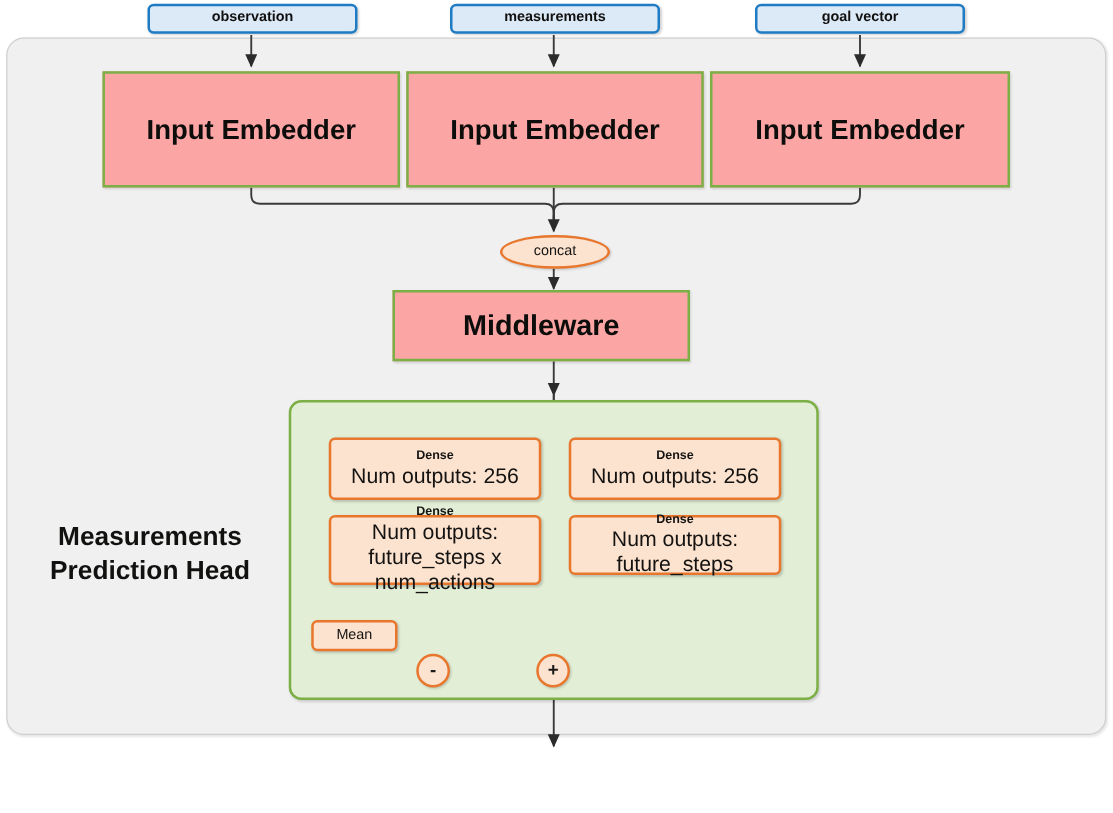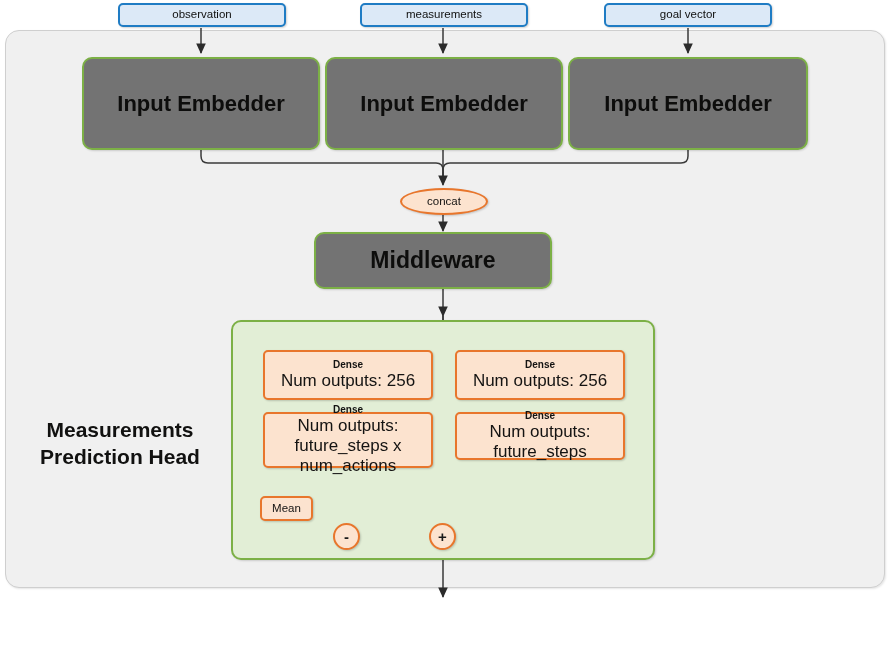--- a/index.html
+++ b/index.html
@@ -50,29 +50,29 @@
     box-shadow: 1px 1px 2px rgba(0,0,0,0.10);
   }
 
   
   .io-box {
     background: #dce9f7;
     border: 2.5px solid #1f7cc4;
     border-radius: 5px;
     color: #10100f;
     font-size: 11.5px;
-    font-weight: 400;
+    font-weight: 700;
     box-shadow: 1px 1px 2px rgba(0,0,0,0.18);
   }
 
   
   .green-box {
-    background: #737373;
+    background: #fca5a5;
     border: 2.5px solid #7cb046;
-    border-radius: 10px;
+    border-radius: 0;
     color: #0d0d0c;
     box-shadow: 1px 1px 2px rgba(0,0,0,0.15);
   }
   .embedder {
     font-size: 22px;
     font-weight: bold;
   }
   .middleware {
     font-size: 23px;
     font-weight: bold;
@@ -259,21 +259,21 @@
     <span class="op-title">Dense</span>
     <span class="op-sub">Num outputs: 256</span>
   </div>
 
   <div class="node op-box" style="left:263px; top:412px; width:170px; height:56px;">
     <span class="op-title">Dense</span>
     <span class="op-sub">Num outputs:</span>
     <span class="op-sub">future_steps x num_actions</span>
   </div>
 
-  <div class="node op-box" style="left:260px; top:496px; width:53px; height:25px;text-align:right;">
+  <div class="node op-box" style="left:249px; top:496px; width:69px; height:25px;text-align:right;">
     <span>Mean</span>
   </div>
 
   <div class="node op-circle" style="left:333px; top:523px;">
     <span>-</span>
   </div>
 
   <div class="node op-box" style="left:455px; top:350px; width:170px; height:50px;">
     <span class="op-title">Dense</span>
     <span class="op-sub">Num outputs: 256</span>

